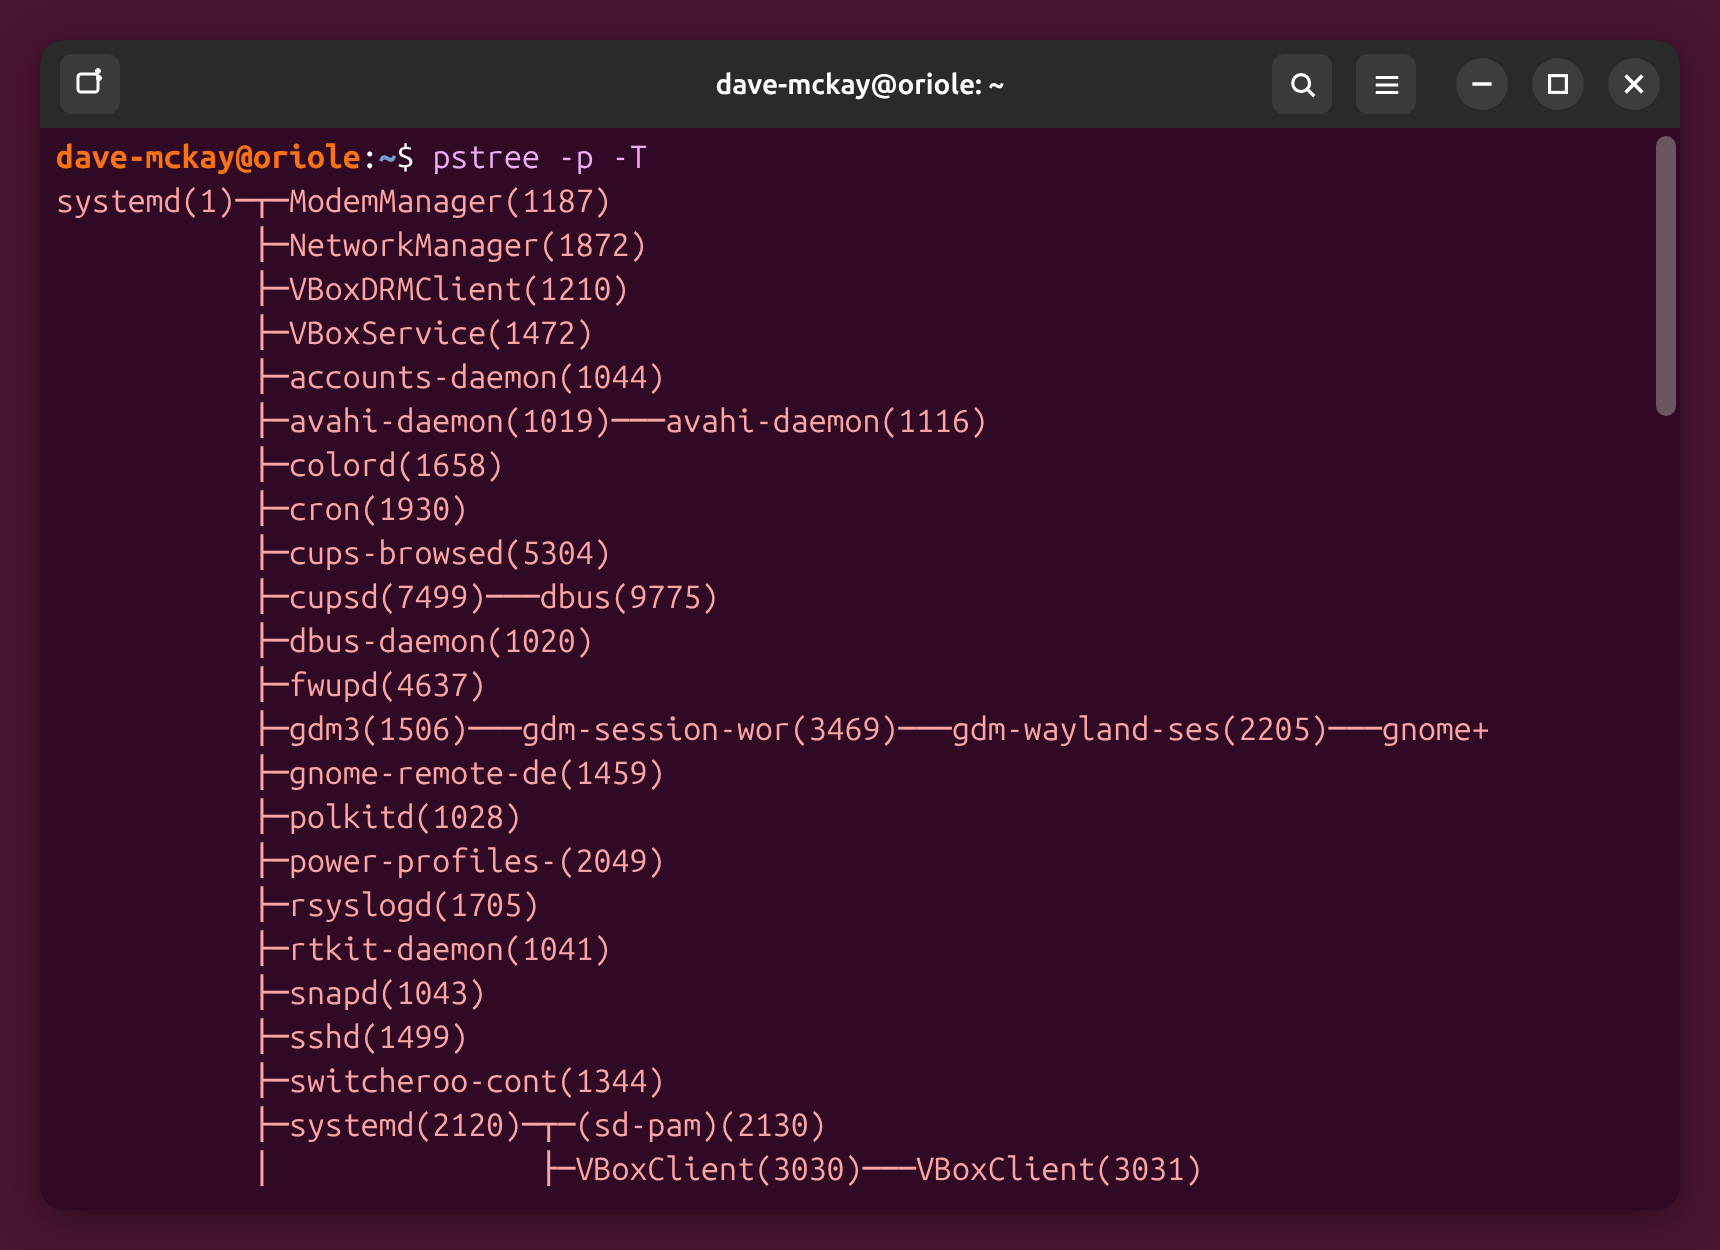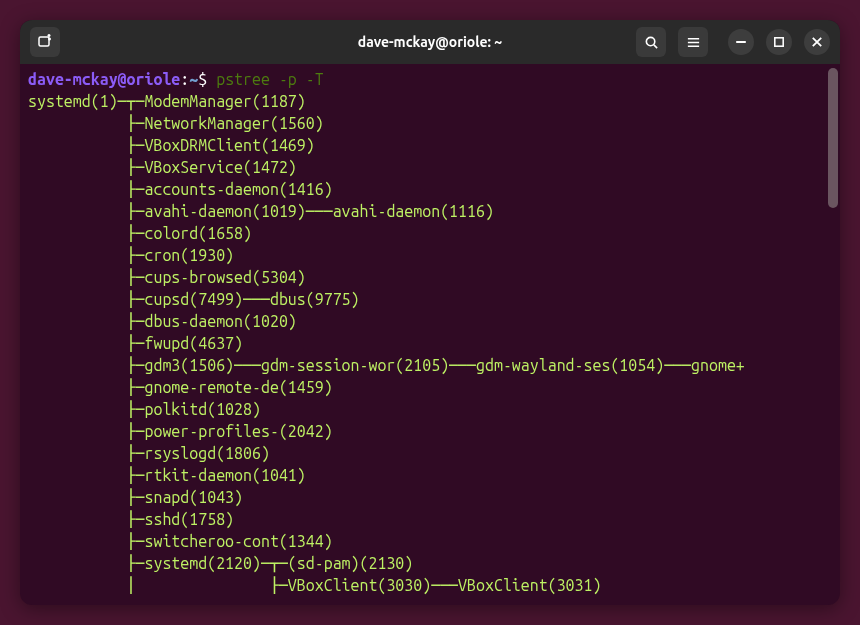--- a/index.html
+++ b/index.html
@@ -78,26 +78,26 @@
       padding: 4px 8px;
       color: #ffffff;
       font-size: 16px;
       line-height: 22px;
       font-family: 'Ubuntu Mono', 'DejaVu Sans Mono', monospace;
       white-space: pre;
       height: calc(100% - 44px);
       overflow: hidden;
       position: relative;
     }
-    .prompt-user { color: #8b5cf6; font-weight: bold; }
+    .prompt-user { color: #f97316; font-weight: bold; }
     .prompt-colon { color: #ffffff; }
     .prompt-path { color: #729fcf; font-weight: bold; }
     .prompt-dollar { color: #ffffff; }
-    .command { color: #4d7c0f; }
-    .output { color: #bef264; }
+    .command { color: #f0abfc; }
+    .output { color: #fca5a5; }
     .scrollbar {
       position: absolute;
       right: 2px;
       top: 48px;
       width: 10px;
       height: 140px;
       background: #6a5560;
       border-radius: 5px;
     }
   </style>
@@ -142,36 +142,36 @@
         <div class="window-btn close">
           <svg width="10" height="10" viewBox="0 0 10 10">
             <path d="M1.5 1.5 L8.5 8.5 M8.5 1.5 L1.5 8.5" stroke="#fff" stroke-width="1.5"></path>
           </svg>
         </div>
       </div>
     </div>
   </div>
   <div class="terminal-content"><span class="prompt-user">dave-mckay@oriole</span><span class="prompt-colon">:</span><span class="prompt-path">~</span><span class="prompt-dollar">$ </span><span class="command">pstree -p -T</span>
 <span class="output">systemd(1)─┬─ModemManager(1187)</span>
-<span class="output">           ├─NetworkManager(1560)</span>
-<span class="output">           ├─VBoxDRMClient(1469)</span>
+<span class="output">           ├─NetworkManager(1872)</span>
+<span class="output">           ├─VBoxDRMClient(1210)</span>
 <span class="output">           ├─VBoxService(1472)</span>
-<span class="output">           ├─accounts-daemon(1416)</span>
+<span class="output">           ├─accounts-daemon(1044)</span>
 <span class="output">           ├─avahi-daemon(1019)───avahi-daemon(1116)</span>
 <span class="output">           ├─colord(1658)</span>
 <span class="output">           ├─cron(1930)</span>
 <span class="output">           ├─cups-browsed(5304)</span>
 <span class="output">           ├─cupsd(7499)───dbus(9775)</span>
 <span class="output">           ├─dbus-daemon(1020)</span>
 <span class="output">           ├─fwupd(4637)</span>
-<span class="output">           ├─gdm3(1506)───gdm-session-wor(2105)───gdm-wayland-ses(1054)───gnome+</span>
+<span class="output">           ├─gdm3(1506)───gdm-session-wor(3469)───gdm-wayland-ses(2205)───gnome+</span>
 <span class="output">           ├─gnome-remote-de(1459)</span>
 <span class="output">           ├─polkitd(1028)</span>
-<span class="output">           ├─power-profiles-(2042)</span>
-<span class="output">           ├─rsyslogd(1806)</span>
+<span class="output">           ├─power-profiles-(2049)</span>
+<span class="output">           ├─rsyslogd(1705)</span>
 <span class="output">           ├─rtkit-daemon(1041)</span>
 <span class="output">           ├─snapd(1043)</span>
-<span class="output">           ├─sshd(1758)</span>
+<span class="output">           ├─sshd(1499)</span>
 <span class="output">           ├─switcheroo-cont(1344)</span>
 <span class="output">           ├─systemd(2120)─┬─(sd-pam)(2130)</span>
 <span class="output">           │               ├─VBoxClient(3030)───VBoxClient(3031)</span></div>
   <div class="scrollbar"></div>
 </div>
 
 </body></html>

